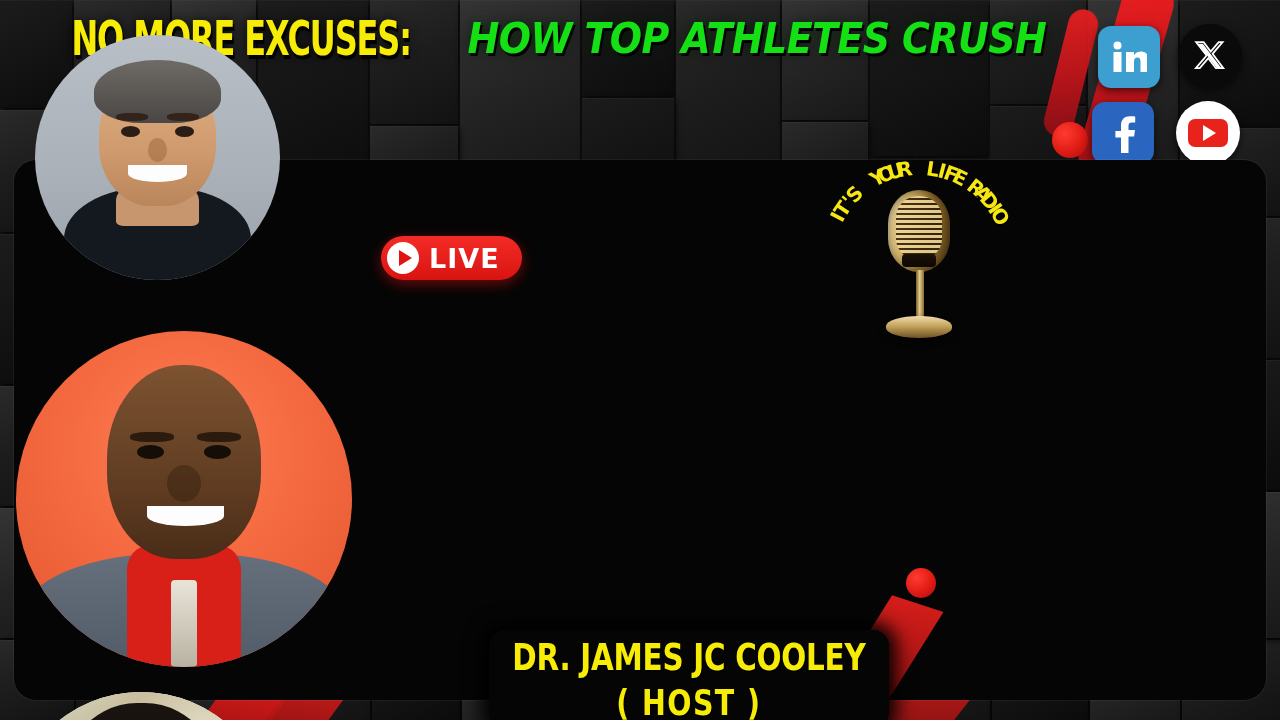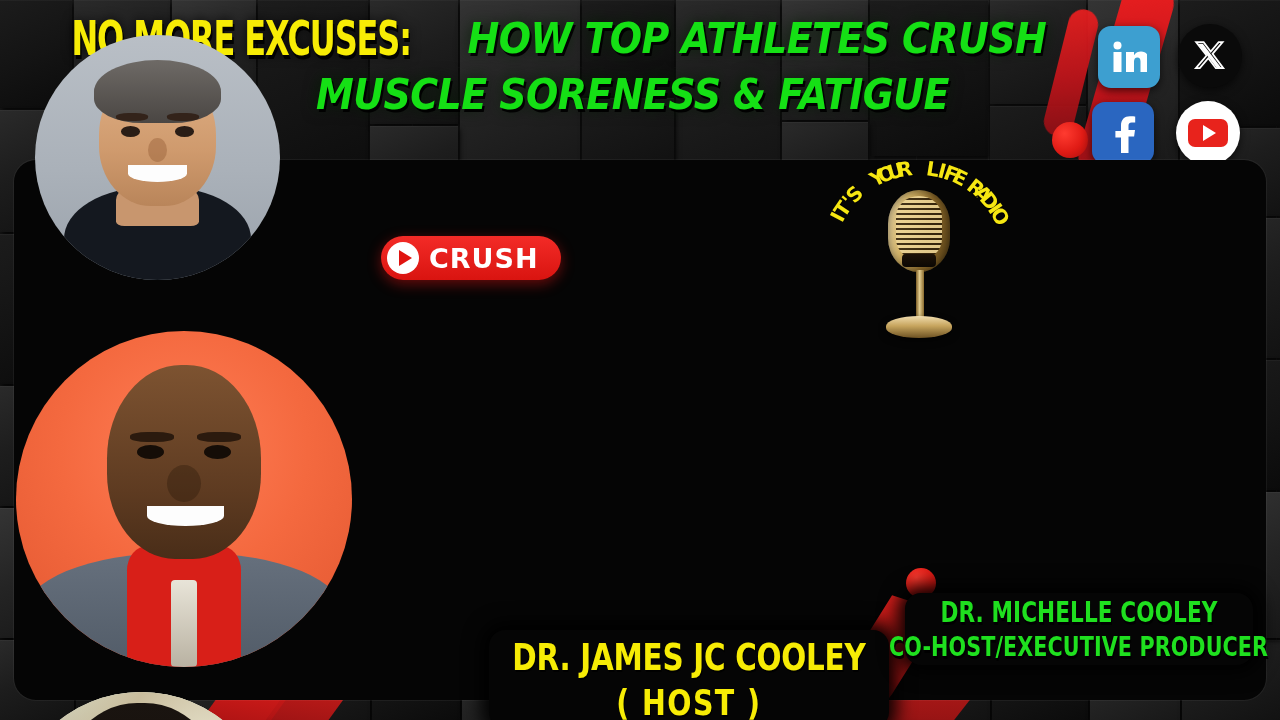--- a/index.html
+++ b/index.html
@@ -312,23 +312,20 @@
   <div class="red-dot" style="left:1052px;top:122px;width:36px;height:36px;"></div>
   <div class="red-diag" style="left:218px;top:660px;width:58px;height:90px;transform:rotate(24deg) skewX(-12deg);"></div>
   <div class="red-diag" style="left:282px;top:662px;width:52px;height:86px;transform:rotate(24deg) skewX(-12deg);opacity:.9;"></div>
   <div class="red-diag" style="left:770px;top:648px;width:190px;height:86px;transform:rotate(16deg) skewX(-22deg);opacity:.85;"></div>
 
   <div class="headline">
     <div class="hl-row">
       <span class="hl-yellow">NO MORE EXCUSES:</span>
       <span class="hl-green">HOW TOP ATHLETES CRUSH</span>
     </div>
-    <div class="hl-row second">
-      <span class="hl-green">MUSCLE SORENESS &amp; FATIGUE</span>
-    </div>
   </div>
 
   <div class="social">
     <div class="si si-linkedin" style="left:1098px;top:26px;">
       <svg width="36" height="34" viewBox="0 0 36 34" aria-hidden="true">
         <circle cx="6.5" cy="5.5" r="4" fill="#ffffff"></circle>
         <rect x="2.5" y="12" width="8" height="20" fill="#ffffff"></rect>
         <path d="M15 12 h8 v3.2 c1.7-2.6 4.3-3.6 7-3.6 5 0 7.5 3 7.5 8.4V32 h-8 V21.4 c0-2.6-1-4-3.1-4 -2.2 0-3.4 1.5-3.4 4.2V32 h-8z" fill="#ffffff"></path>
       </svg>
     </div>
@@ -400,21 +397,21 @@
 
       <div class="hair" style="left:16%;top:4%;width:68%;height:86%;background:linear-gradient(180deg,#1a1410 0%,#0e0a07 100%);border-radius:48% 48% 34% 34%;"></div>
 
     </div>
   </div>
 
   <div class="live-badge">
     <div class="live-play">
       <div class="live-tri"></div>
     </div>
-    <span class="live-txt">CRUSH</span>
+    <span class="live-txt">LIVE</span>
   </div>
 
   <div class="radio-logo">
     <div class="arc-word" id="arcText">
         <span class="arc-ch" style="transform: translate(-81.2312px, -43.1914px) rotate(-62deg) translate(-50%, -50%);">I</span>
         <span class="arc-ch" style="transform: translate(-76.3569px, -51.3189px) rotate(-56.0952deg) translate(-50%, -50%);">T</span>
         <span class="arc-ch" style="transform: translate(-70.6723px, -58.9018px) rotate(-50.1905deg) translate(-50%, -50%);">'</span>
         <span class="arc-ch" style="transform: translate(-64.2378px, -65.8598px) rotate(-44.2857deg) translate(-50%, -50%);">S</span>
         <span class="arc-ch" style="transform: translate(-57.1216px, -72.1188px) rotate(-38.381deg) translate(-50%, -50%);"> </span>
         <span class="arc-ch" style="transform: translate(-49.3993px, -77.6125px) rotate(-32.4762deg) translate(-50%, -50%);"> </span>
@@ -444,18 +441,14 @@
       <div class="mic-base"></div>
     </div>
   </div>
 
 
   <div class="plate plate-center">
     <div class="nm nm-yellow nm1">DR. JAMES JC COOLEY</div>
     <div class="nm nm-yellow nm2">( HOST )</div>
   </div>
 
-  <div class="plate plate-right">
-    <div class="nm nm-green nm1">DR. MICHELLE COOLEY</div>
-    <div class="nm nm-green nm2">CO-HOST/EXECUTIVE PRODUCER</div>
-  </div>
 
 </div>
 
 </body></html>

